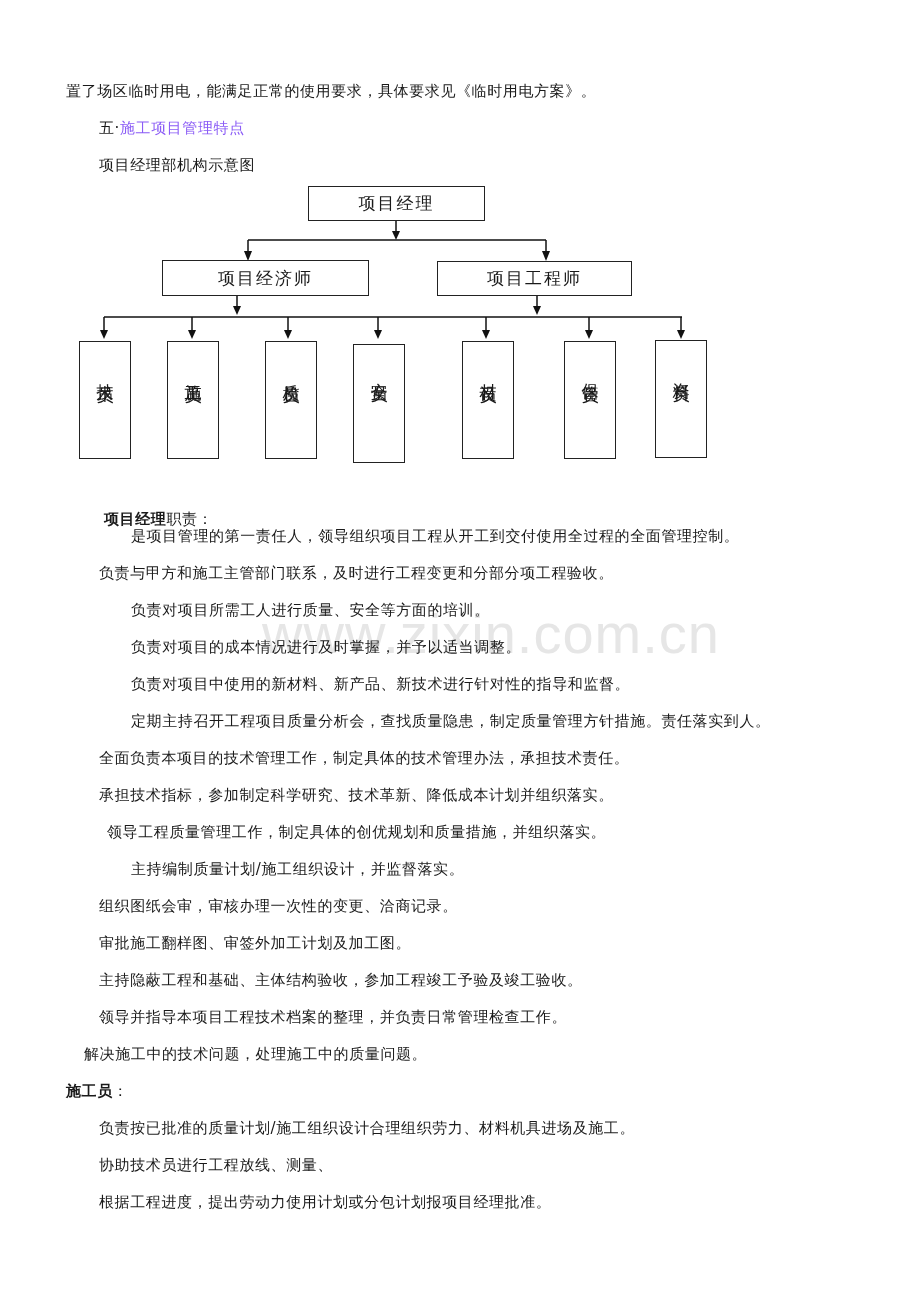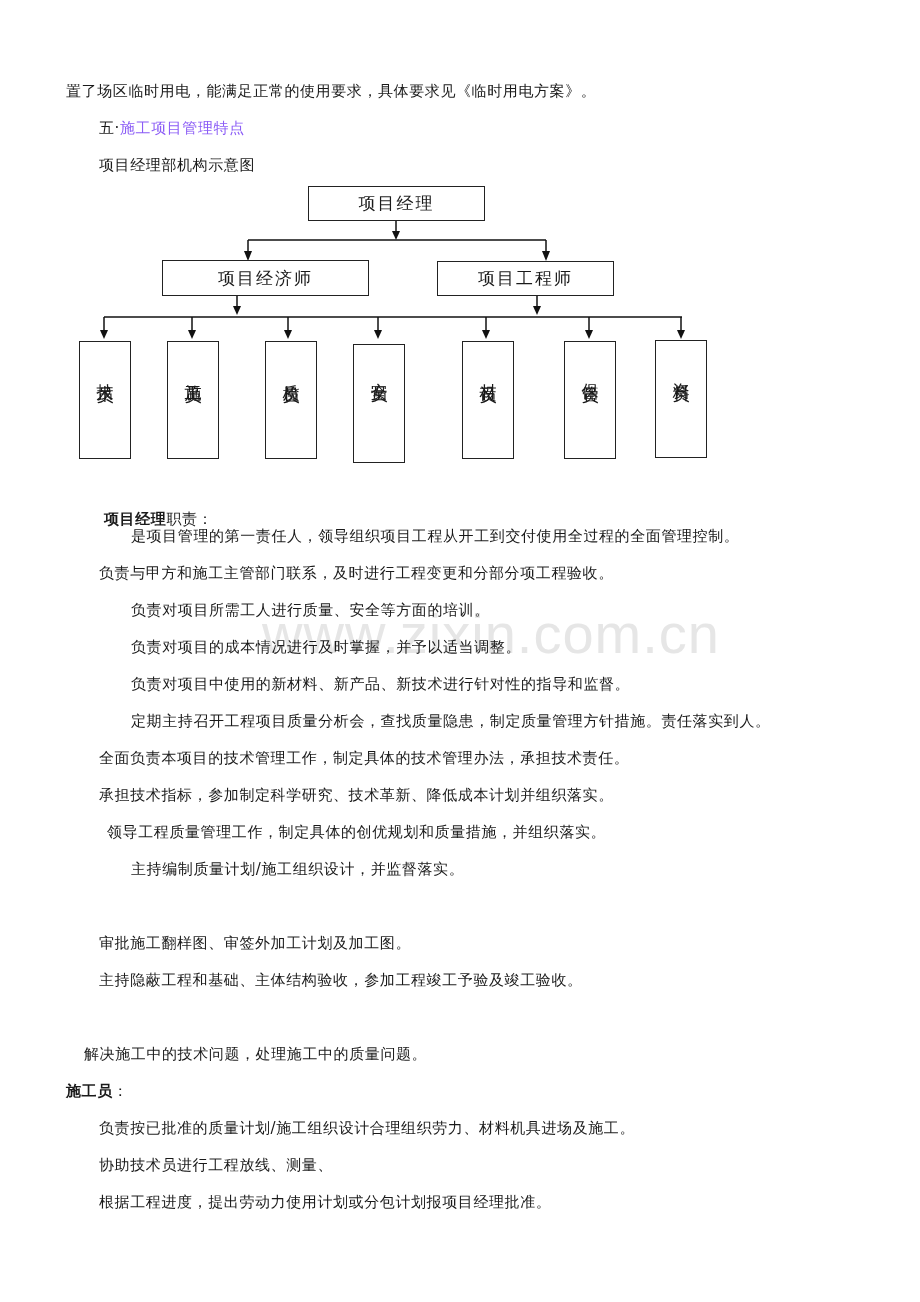--- a/index.html
+++ b/index.html
@@ -88,21 +88,21 @@
         <polygon points="677,330 685,330 681,339"></polygon>
       </g>
     </svg>
 
     <div class="box" style="left:308px; top:186px; width:177px; height:35px;">
       <span>项目经理</span>
     </div>
     <div class="box" style="left:162px; top:260px; width:207px; height:36px;">
       <span>项目经济师</span>
     </div>
-    <div class="box" style="left:437px; top:261px; width:177px; height:35px;">
+    <div class="box" style="left:437px; top:261px; width:195px; height:35px;">
       <span>项目工程师</span>
     </div>
 
     <div class="vbox" style="left:79px; top:341px; width:52px; height:118px;">
       <span class="vtext">技术员</span>
     </div>
     <div class="vbox" style="left:167px; top:341px; width:52px; height:118px;">
       <span class="vtext">施工员</span>
     </div>
     <div class="vbox" style="left:265px; top:341px; width:52px; height:118px;">
@@ -129,22 +129,24 @@
   <div class="line" style="left:131px; top:526px;">是项目管理的第一责任人，领导组织项目工程从开工到交付使用全过程的全面管理控制。</div>
   <div class="line" style="left:99px; top:563px;">负责与甲方和施工主管部门联系，及时进行工程变更和分部分项工程验收。</div>
   <div class="line" style="left:131px; top:600px;">负责对项目所需工人进行质量、安全等方面的培训。</div>
   <div class="line" style="left:131px; top:637px;text-align:right;">负责对项目的成本情况进行及时掌握，并予以适当调整。</div>
   <div class="line" style="left:131px; top:674px;">负责对项目中使用的新材料、新产品、新技术进行针对性的指导和监督。</div>
   <div class="line" style="left:131px; top:711px;">定期主持召开工程项目质量分析会，查找质量隐患，制定质量管理方针措施。责任落实到人。</div>
   <div class="line" style="left:99px; top:748px;">全面负责本项目的技术管理工作，制定具体的技术管理办法，承担技术责任。</div>
   <div class="line" style="left:99px; top:785px;">承担技术指标，参加制定科学研究、技术革新、降低成本计划并组织落实。</div>
   <div class="line" style="left:107px; top:822px;">领导工程质量管理工作，制定具体的创优规划和质量措施，并组织落实。</div>
   <div class="line" style="left:131px; top:859px;">主持编制质量计划/施工组织设计，并监督落实。</div>
+  <div class="line" style="left:99px; top:896px;">组织图纸会审，审核办理一次性的变更、洽商记录。</div>
   <div class="line" style="left:99px; top:933px;">审批施工翻样图、审签外加工计划及加工图。</div>
   <div class="line" style="left:99px; top:970px;">主持隐蔽工程和基础、主体结构验收，参加工程竣工予验及竣工验收。</div>
+  <div class="line" style="left:99px; top:1007px;">领导并指导本项目工程技术档案的整理，并负责日常管理检查工作。</div>
   <div class="line" style="left:84px; top:1044px;">解决施工中的技术问题，处理施工中的质量问题。</div>
 
   <div class="line" style="left:66px; top:1081px;">
     <span class="bold">施工员</span><span>：</span>
   </div>
   <div class="line" style="left:99px; top:1118px;">负责按已批准的质量计划/施工组织设计合理组织劳力、材料机具进场及施工。</div>
   <div class="line" style="left:99px; top:1155px;">协助技术员进行工程放线、测量、</div>
   <div class="line" style="left:99px; top:1192px;">根据工程进度，提出劳动力使用计划或分包计划报项目经理批准。</div>
 
 </div>

